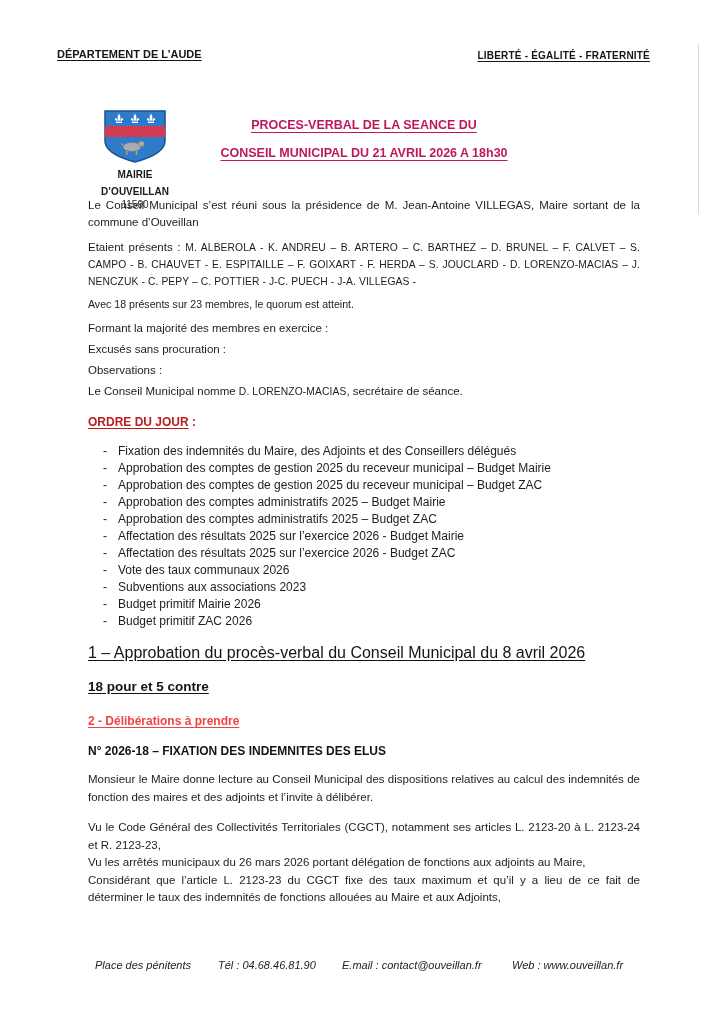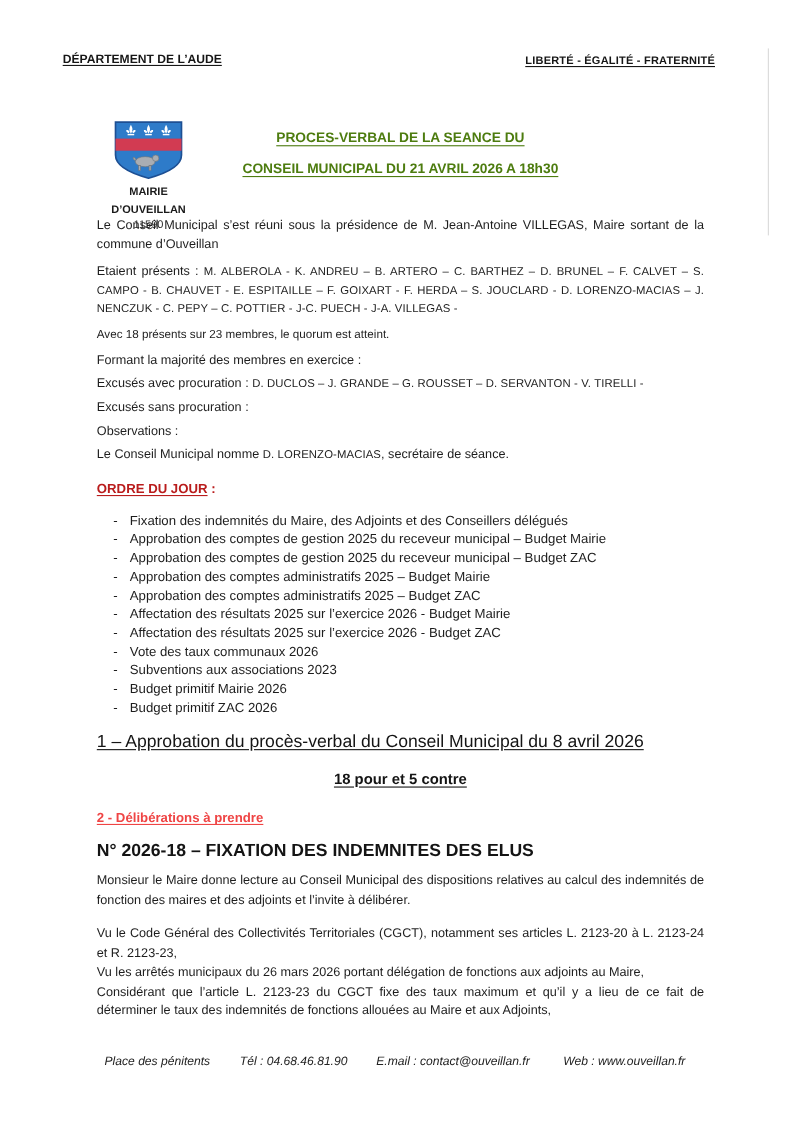--- a/index.html
+++ b/index.html
@@ -27,21 +27,21 @@
 
   
   .arms { position:absolute; left:95px; top:66px; width:80px; text-align:center;margin-top:44px; }
   .arms svg { display:block; margin:0 auto; }
   .arms .org { font-size:10px; font-weight:bold; color:#1a1a1a; line-height:13px; margin-top:4px; }
   .arms .cp  { font-size:10px; color:#2a2a2a; line-height:13px; }
 
   
   .titles { position:absolute; left:88px; top:118px; width:552px; text-align:center; }
   .titles .t {
-    font-size:12.5px; font-weight:bold; color:#4d7c0f;
+    font-size:12.5px; font-weight:bold; color:#be185d;
     text-decoration:underline; text-underline-offset:2.5px;
   }
   .titles .t2 { margin-top:14px; }
 
   
   .content { position:absolute; left:88px; top:197px; width:552px; font-size:11.5px; }
   .content p { margin:0; }
   .para { line-height:17px; }
   .justify { text-align:justify; }
   .mb8 { margin-bottom:8px !important; }
@@ -51,23 +51,23 @@
   .names { font-size:10.3px; letter-spacing:0.1px; }
   .small { font-size:10.6px; }
 
   .agenda-head { margin-top:14px !important; font-size:12px; font-weight:bold; color:#b91c1c; line-height:17px; }
   .agenda-list { margin-top:12px; }
   .agenda-item { display:flex; line-height:17px; font-size:12px; }
   .agenda-item .marker { width:15px; padding-left:15px; flex:0 0 auto; }
   .agenda-item .txt { flex:1 1 auto; }
 
   .h-s1 { margin-top:14px !important; font-size:16px; font-weight:normal; line-height:17px; color:#141414; }
-  .h-result { margin-top:17px !important; font-size:13.5px; font-weight:bold; line-height:18px; color:#141414;text-align:center; }
+  .h-result { margin-top:17px !important; font-size:13.5px; font-weight:bold; line-height:18px; color:#141414; }
   .h-s2 { margin-top:17px !important; font-size:12px; font-weight:bold; line-height:17px; color:#ef4444; }
-  .h-ref { margin-top:13px !important; font-size:16px; font-weight:bold; line-height:17px; color:#141414; }
+  .h-ref { margin-top:13px !important; font-size:12px; font-weight:bold; line-height:17px; color:#141414; }
   .p-lecture { margin-top:10px !important; line-height:18px; }
   .p-legal { margin-top:13px !important; }
   .p-legal span { display:block; text-align:justify; line-height:17.6px; }
 
   
   .footer { position:absolute; left:0; top:959px; width:724px; height:20px; font-style:italic; font-size:11px; color:#222; }
   .footer span { position:absolute; white-space:nowrap; }
   .f-addr  { left:95px; }
   .f-phone { left:218px; }
   .f-email { left:342px; }
@@ -127,21 +127,20 @@
   <div class="content">
 
     <p class="para justify mb8">Le Conseil Municipal s’est réuni sous la présidence de M. Jean-Antoine VILLEGAS, Maire sortant de la commune d’Ouveillan</p>
 
     <p class="para justify mb6"><span>Etaient présents : </span><span class="names">M. ALBEROLA - K. ANDREU – B. ARTERO – C. BARTHEZ – D. BRUNEL – F. CALVET – S. CAMPO - B. CHAUVET - E. ESPITAILLE – F. GOIXART - F. HERDA – S. JOUCLARD - D. LORENZO-MACIAS – J. NENCZUK - C. PEPY – C. POTTIER - J-C. PUECH - J-A. VILLEGAS -</span></p>
 
     <p class="para small mb7">Avec 18 présents sur 23 membres, le quorum est atteint.</p>
 
     <p class="para shortline">Formant la majorité des membres en exercice :</p>
 
-    <p class="para shortline"><span>Excusés avec procuration : </span><span class="names">D. DUCLOS – J. GRANDE – G. ROUSSET – D. SERVANTON - V. TIRELLI -</span></p>
 
     <p class="para shortline">Excusés sans procuration :</p>
 
     <p class="para shortline">Observations :</p>
 
     <p class="para shortline"><span>Le Conseil Municipal nomme </span><span class="names">D. LORENZO-MACIAS</span><span>, secrétaire de séance.</span></p>
 
     <p class="agenda-head"><span class="u">ORDRE DU JOUR</span><span> :</span></p>
 
     <div class="agenda-list">

